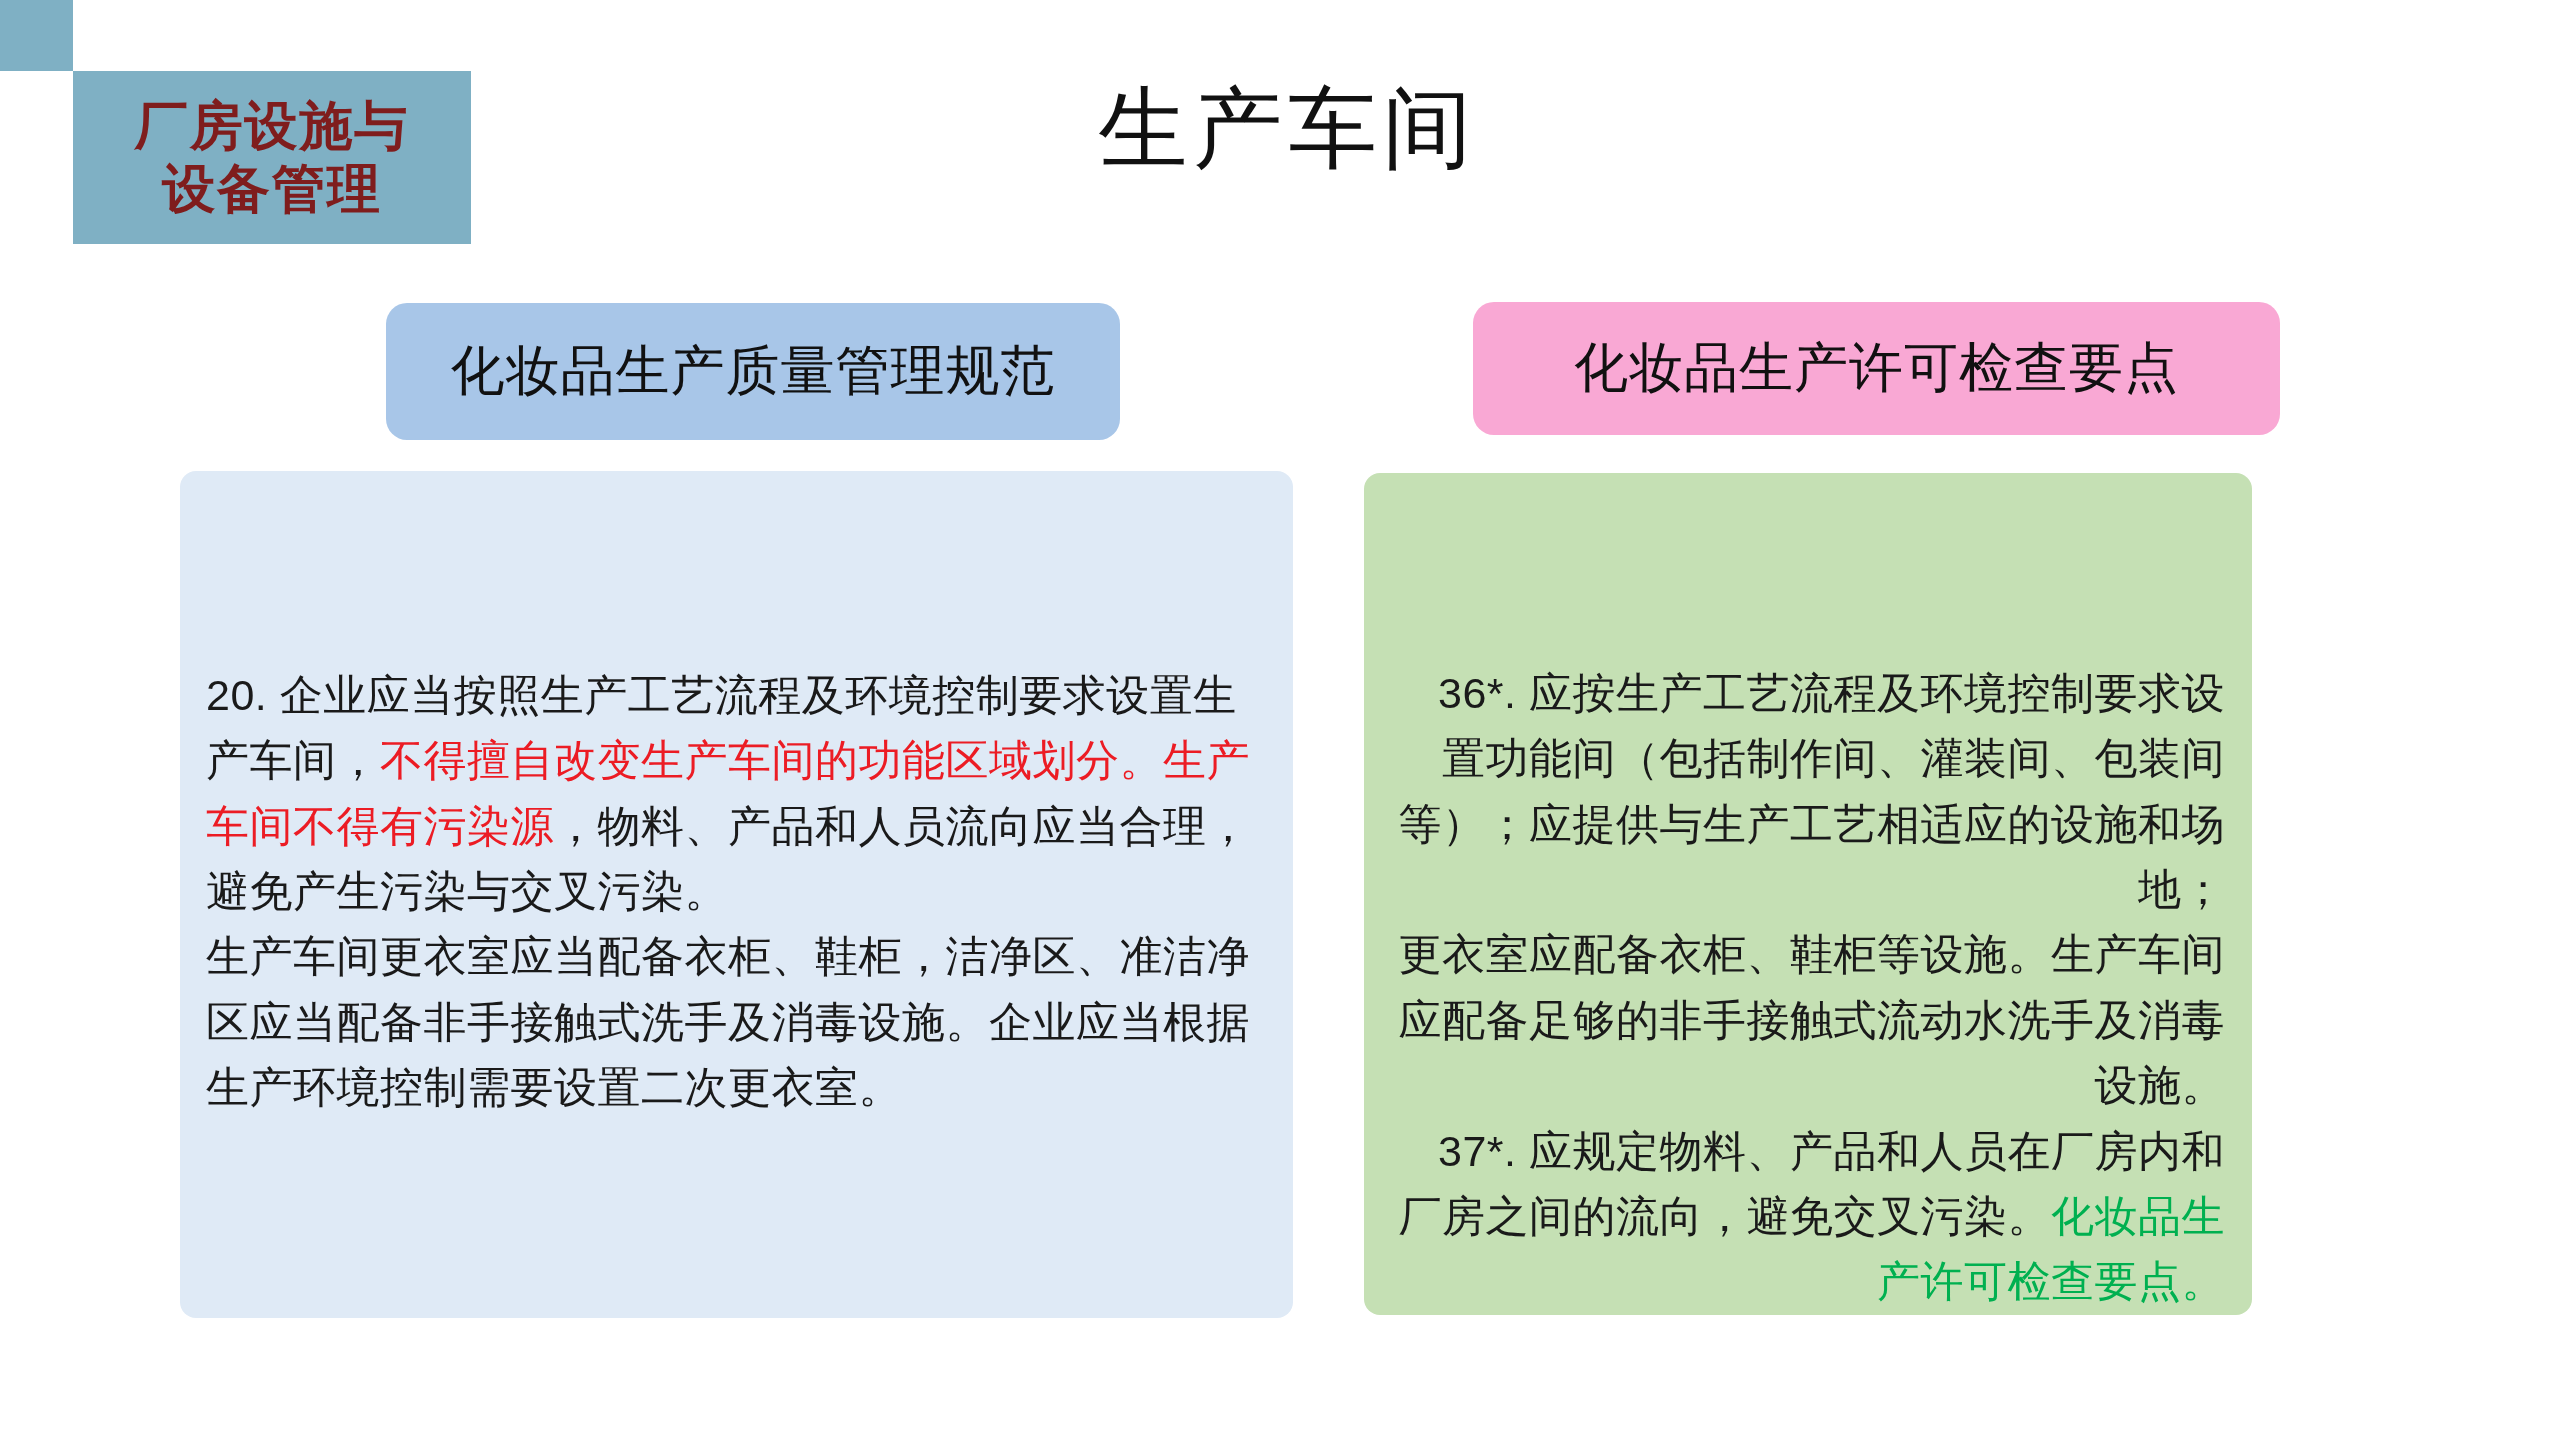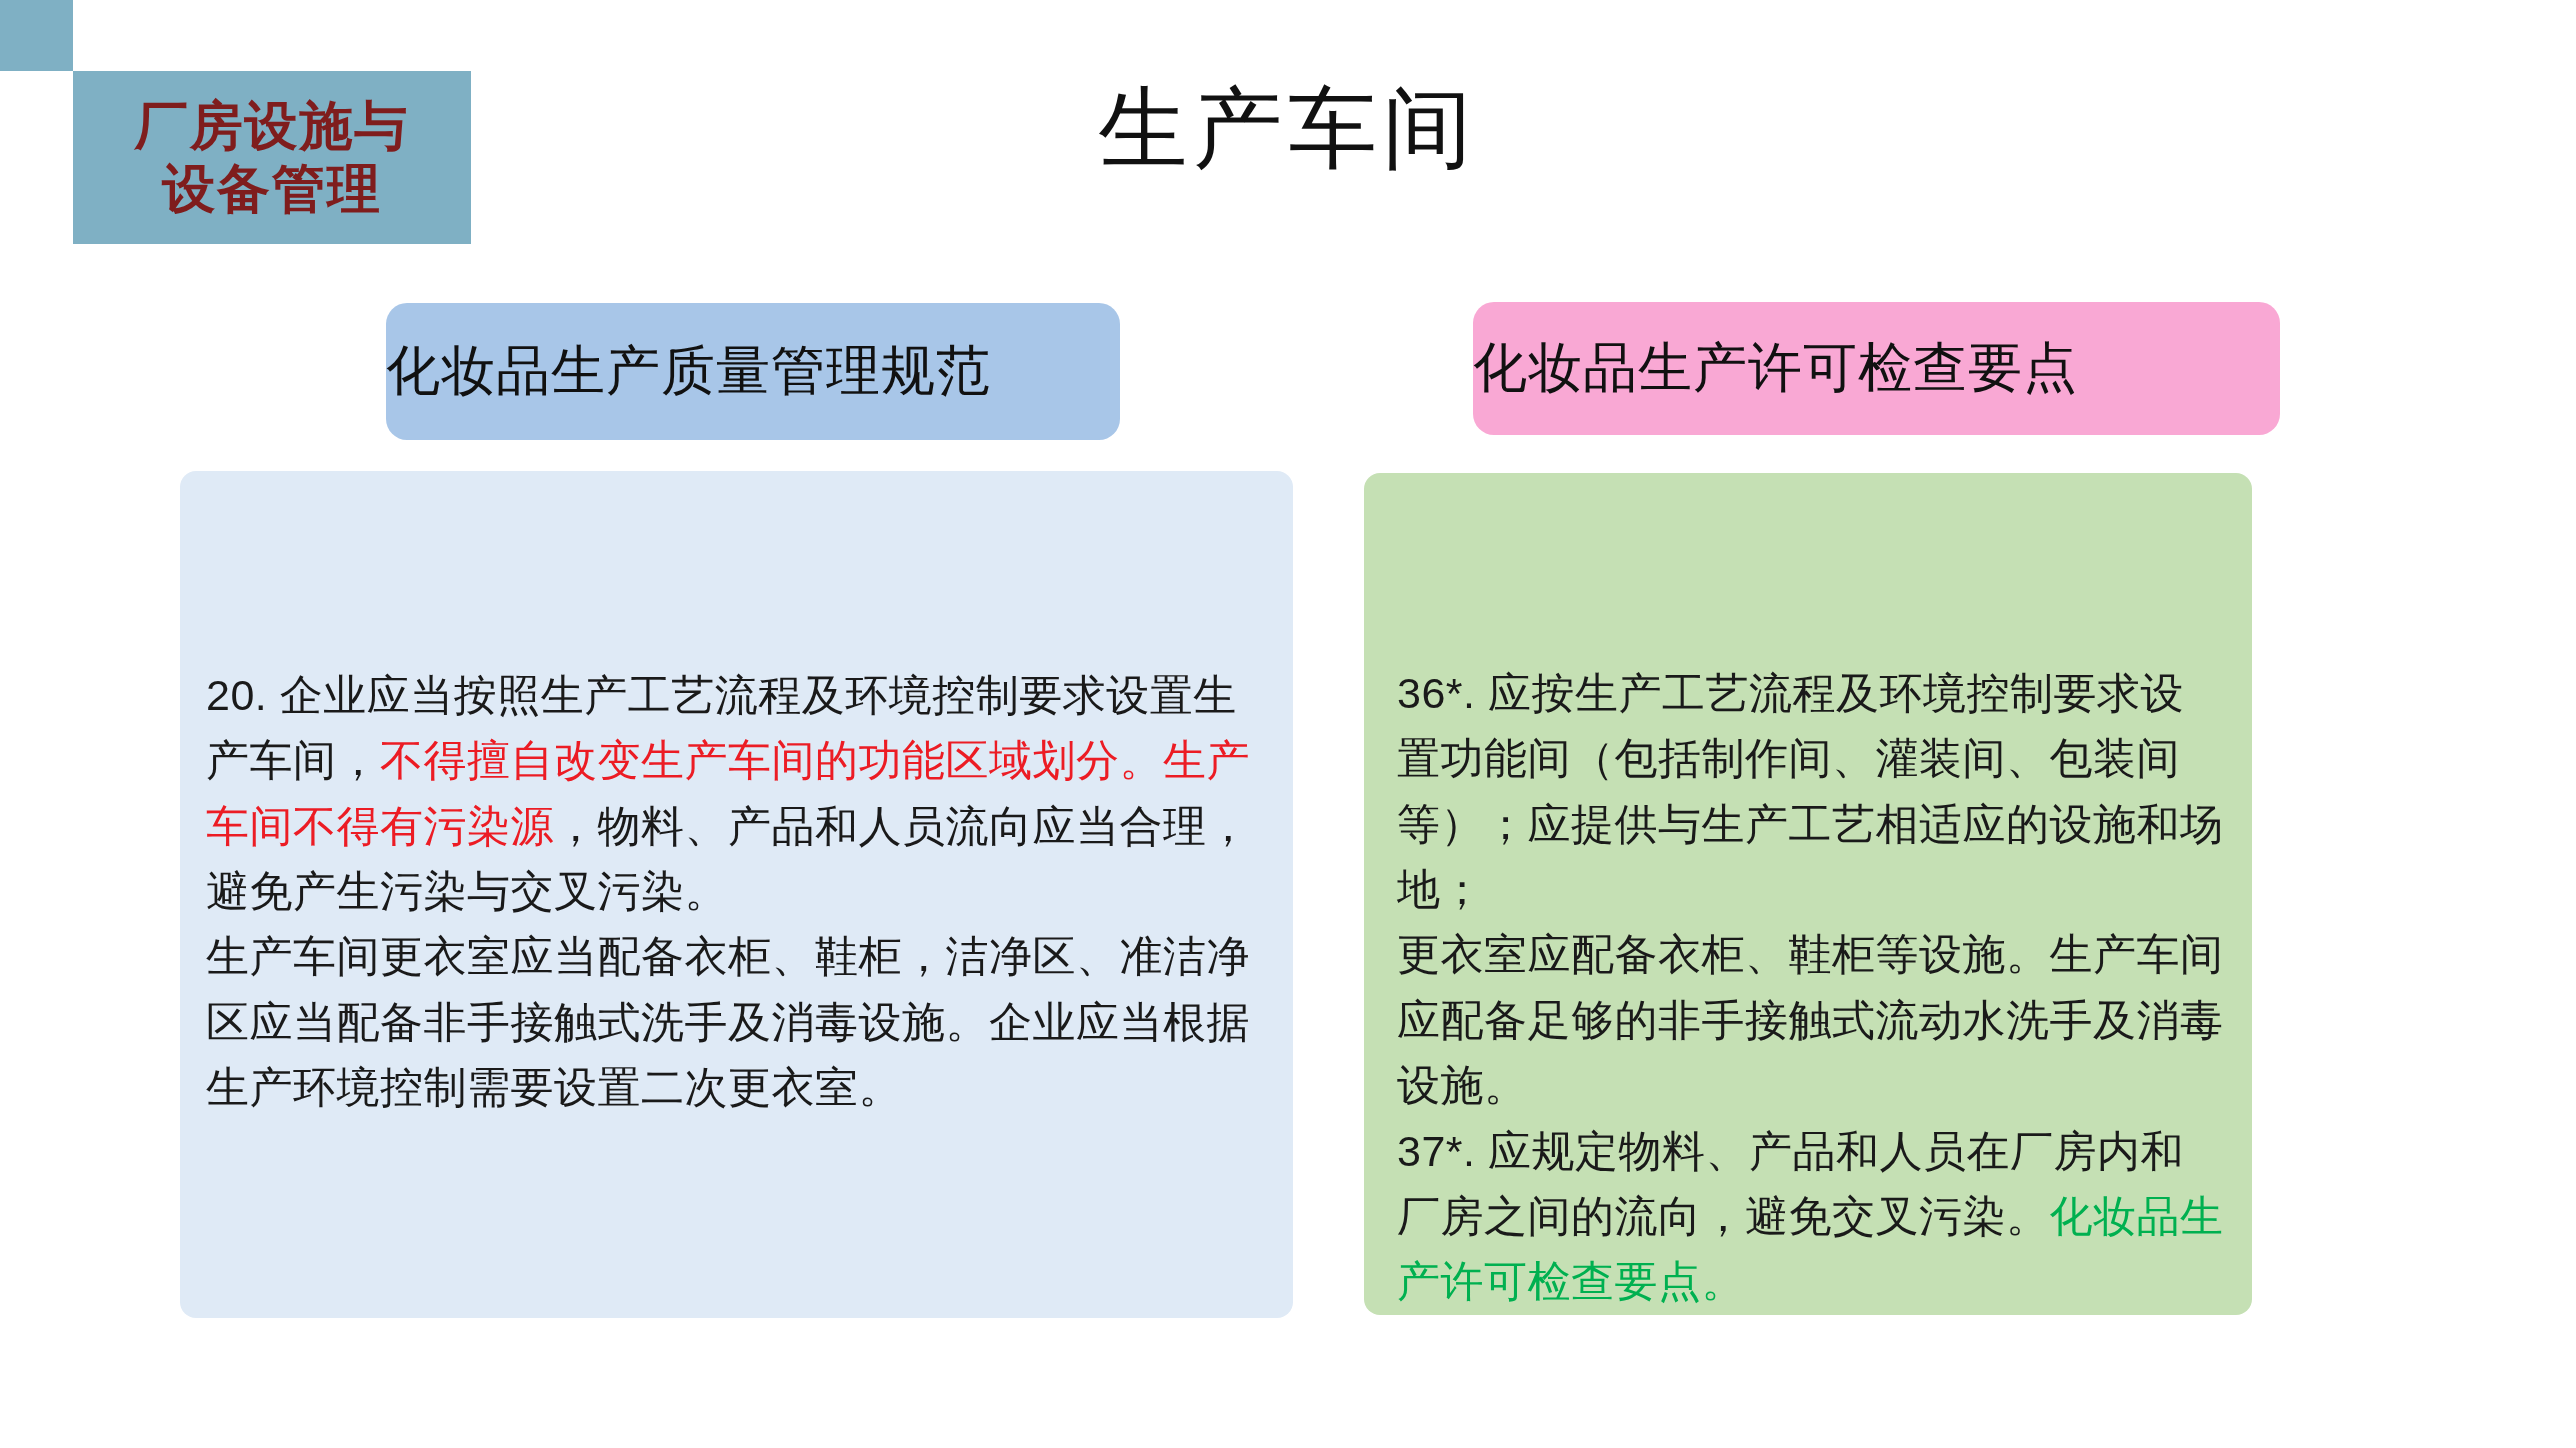--- a/index.html
+++ b/index.html
@@ -58,21 +58,21 @@
     letter-spacing: 5.8px;
     line-height: 1.1;
   }
 
   
   .col-pill {
     position: absolute;
     border-radius: 21px;
     display: flex;
     align-items: center;
-    justify-content: flex-start;
+    justify-content: center;
     font-size: 54px;
     color: #111111;
     letter-spacing: 1px;
   }
   #pill-left {
     left: 386px;
     top: 303px;
     width: 734px;
     height: 137px;
     background: #a8c6e8;
@@ -97,20 +97,21 @@
     width: 1113px;
     height: 847px;
     background: #dfeaf6;
   }
   #panel-right {
     left: 1364px;
     top: 473px;
     width: 888px;
     height: 842px;
     background: #c5e0b4;
+    text-align: right;
   }
 
   .panel-body {
     position: absolute;
     font-size: 43px;
     line-height: 1.52;
     color: #1a1a1a;
     letter-spacing: 0.5px;
     white-space: pre-wrap;
     word-break: break-all;

